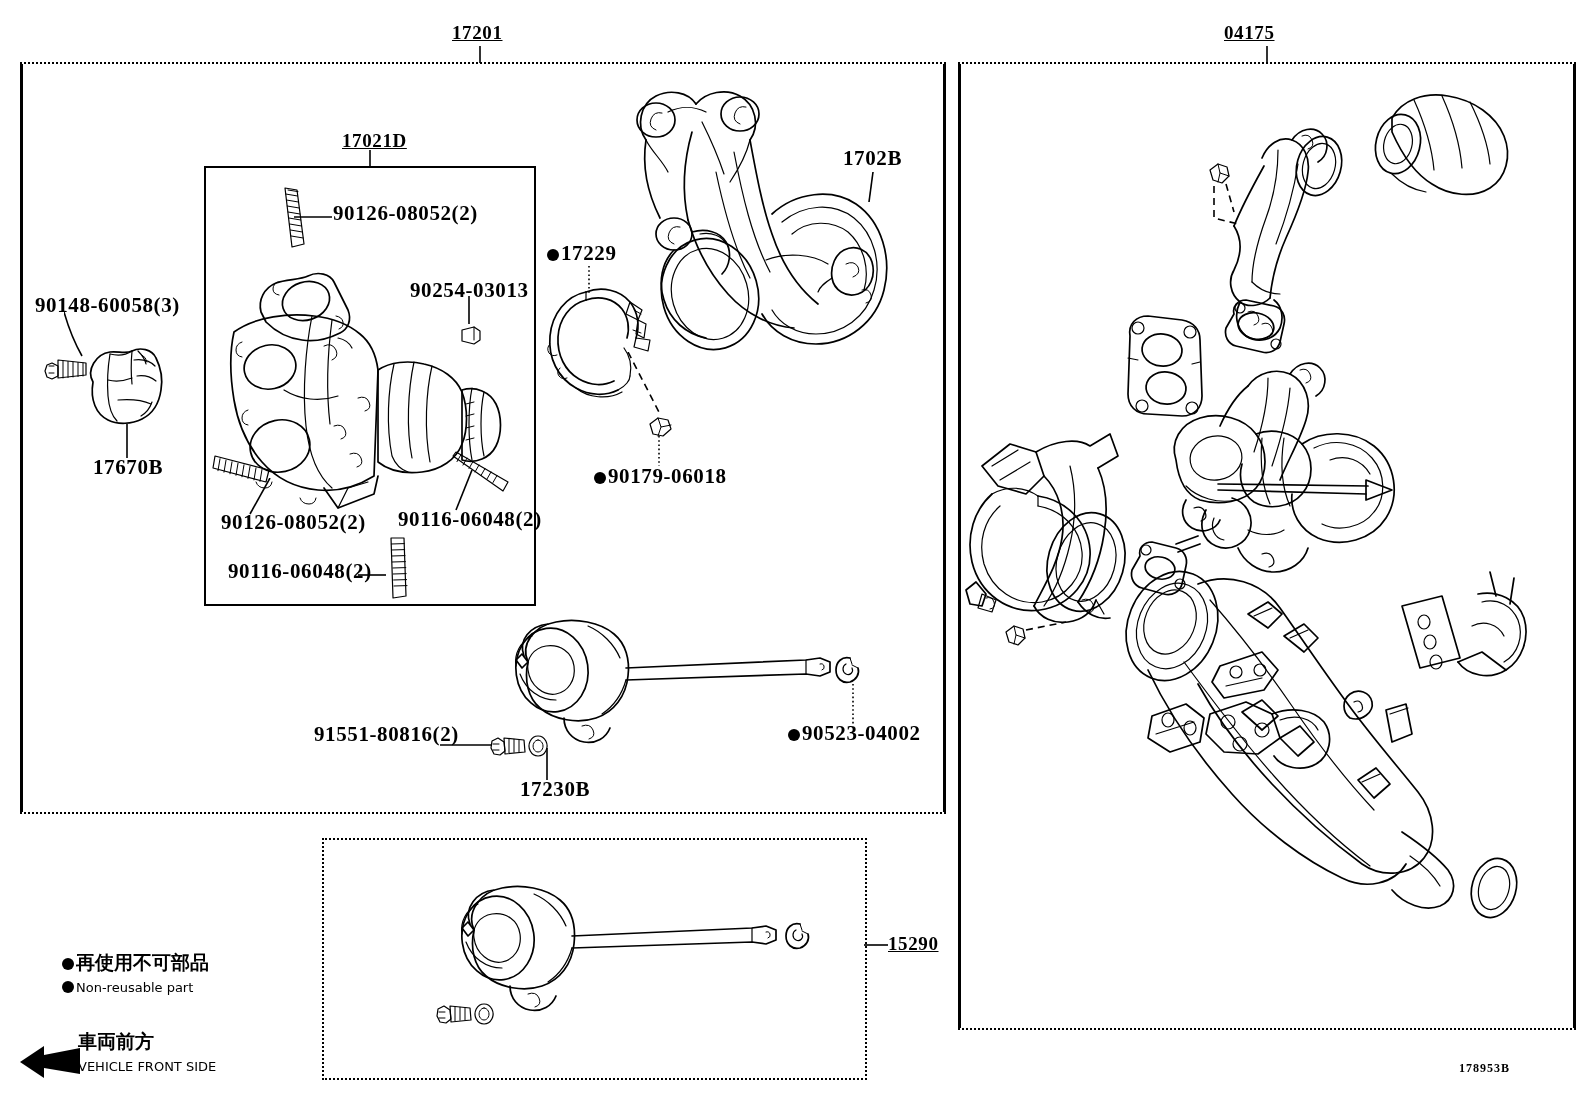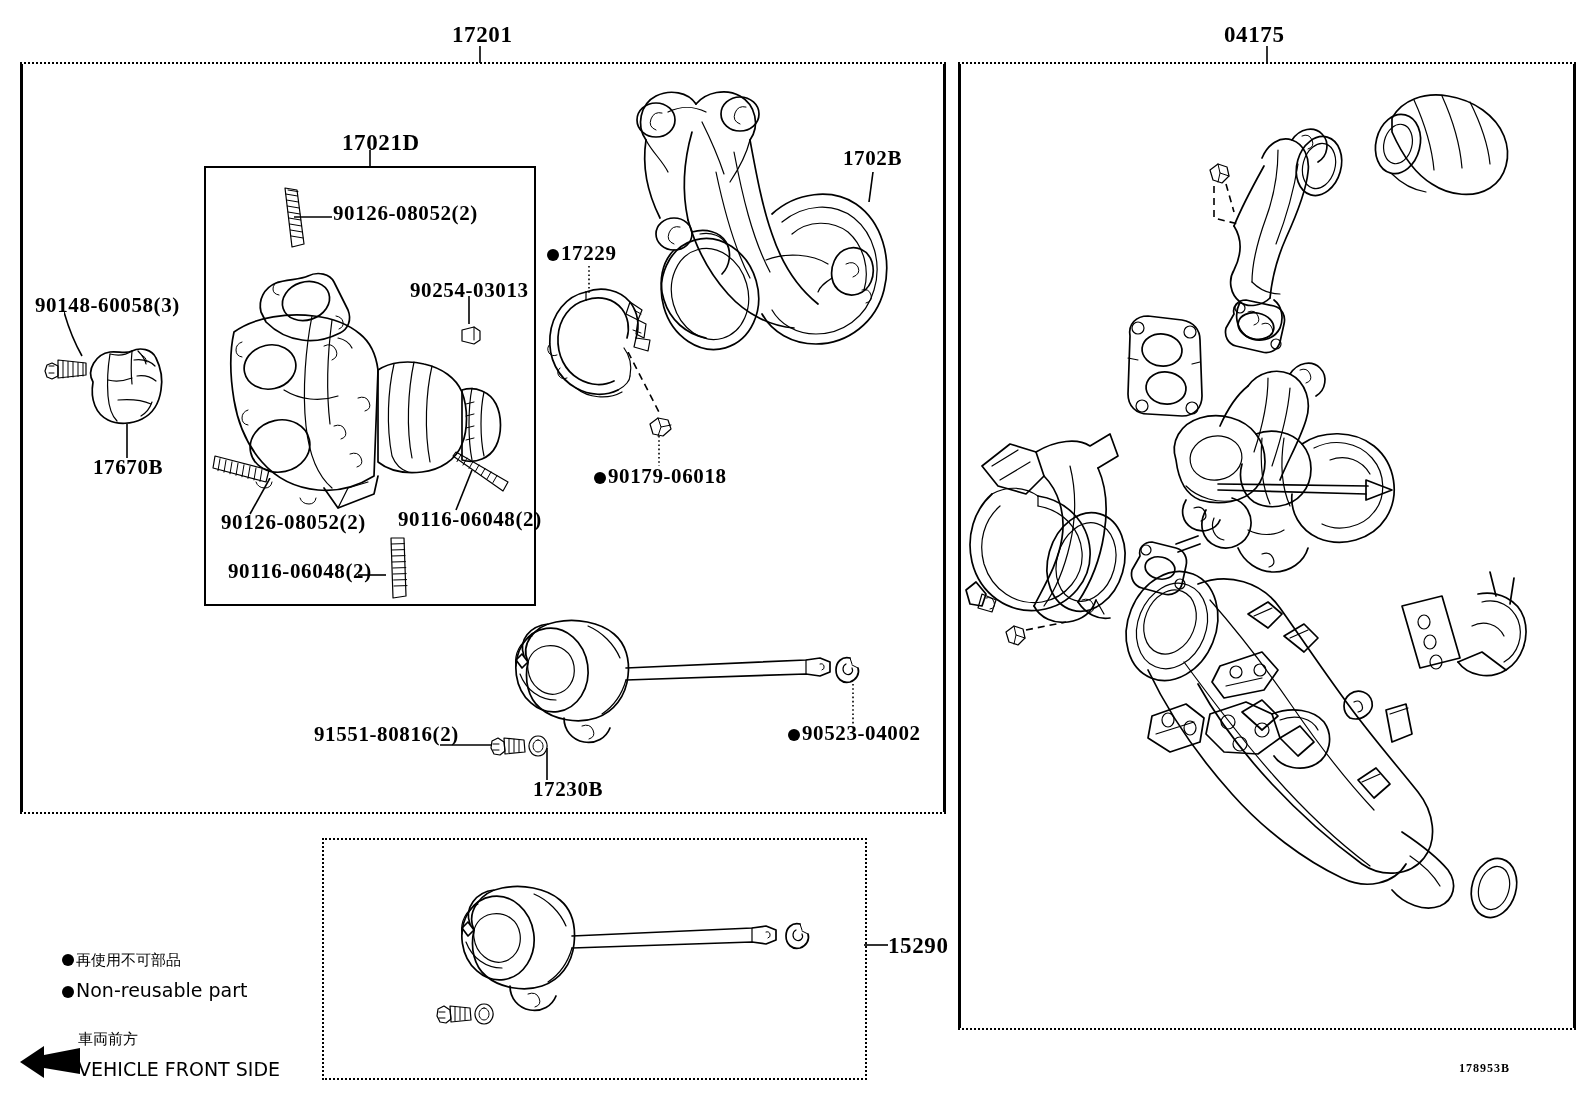--- a/index.html
+++ b/index.html
@@ -12,23 +12,23 @@
   .stage{position:absolute;inset:0;}
 
   
   .abs{position:absolute;}
   .lbl{
     position:absolute;
     font-family:"Liberation Serif","DejaVu Serif",serif;
     font-size:21px;font-weight:700;letter-spacing:.6px;
     white-space:nowrap;line-height:1;
   }
-  .lbl.big{font-size:23px;}
-  .lbl.jp{font-family:"DejaVu Sans","Liberation Sans",sans-serif;font-weight:400;font-size:15px;letter-spacing:0;}
-  .lbl.en{font-family:"DejaVu Sans","Liberation Sans",sans-serif;font-weight:400;font-size:19px;letter-spacing:0;text-align:center;}
+  .lbl.big{font-size:19px;text-decoration:underline;}
+  .lbl.jp{font-family:"DejaVu Sans","Liberation Sans",sans-serif;font-weight:700;font-size:19px;letter-spacing:0;}
+  .lbl.en{font-family:"DejaVu Sans","Liberation Sans",sans-serif;font-weight:400;font-size:13px;letter-spacing:0;text-align:center;}
 
   
   .dot{
     display:inline-block;width:12px;height:12px;border-radius:50%;
     background:#000;vertical-align:-1px;margin-right:2px;
   }
 
   
   .frame{position:absolute;box-sizing:border-box;}
   
@@ -337,21 +337,21 @@
     <path class="ink-thin" d="M356,50 C352,52 352,58 356,60 C360,62 364,58 362,54"></path>
     <path class="ink-fine" d="M368,54 l-6,-3 M360,44 l2,6"></path>
   </svg>
   <svg class="abs" style="left:440px;top:738px;" width="60" height="14">
     <line class="leader" x1="0" y1="7" x2="52" y2="7"></line>
   </svg>
   <div class="lbl" style="left:314px;top:724px;">91551-80816(2)</div>
   <svg class="abs" style="left:540px;top:748px;" width="14" height="38">
     <line class="leader" x1="7" y1="0" x2="7" y2="32"></line>
   </svg>
-  <div class="lbl" style="left:520px;top:779px;margin-left:13px;">17230B</div>
+  <div class="lbl" style="left:520px;top:779px;">17230B</div>
   <svg class="abs" style="left:846px;top:684px;" width="14" height="46">
     <line class="leader-dot" x1="7" y1="0" x2="7" y2="40"></line>
   </svg>
   <div class="lbl" style="left:788px;top:723px;">
     <span class="dot"></span><span>90523-04002</span>
   </div>
 
   <svg class="abs" style="left:436px;top:878px;" width="400" height="160">
     <path class="ink" d="M38,52 C30,34 44,14 66,10 C86,6 110,10 124,22
                          C136,32 140,48 138,66 C136,86 124,102 106,108

